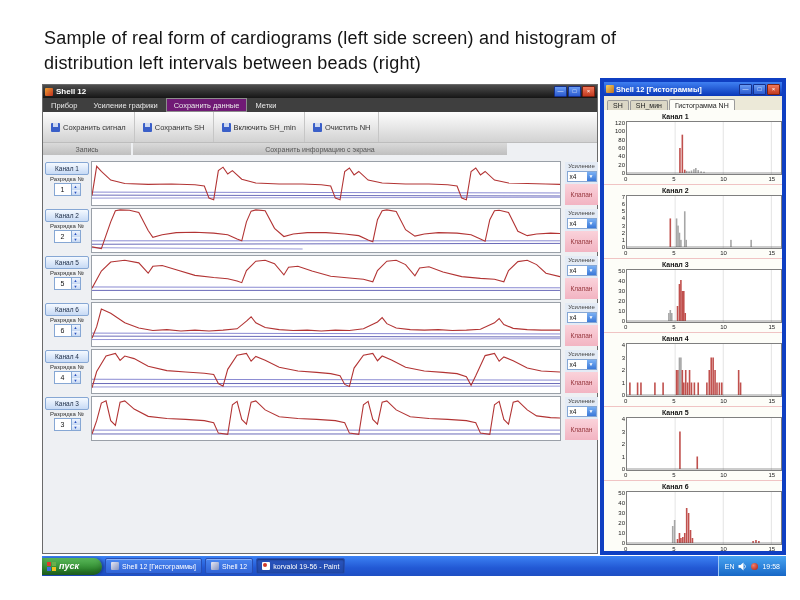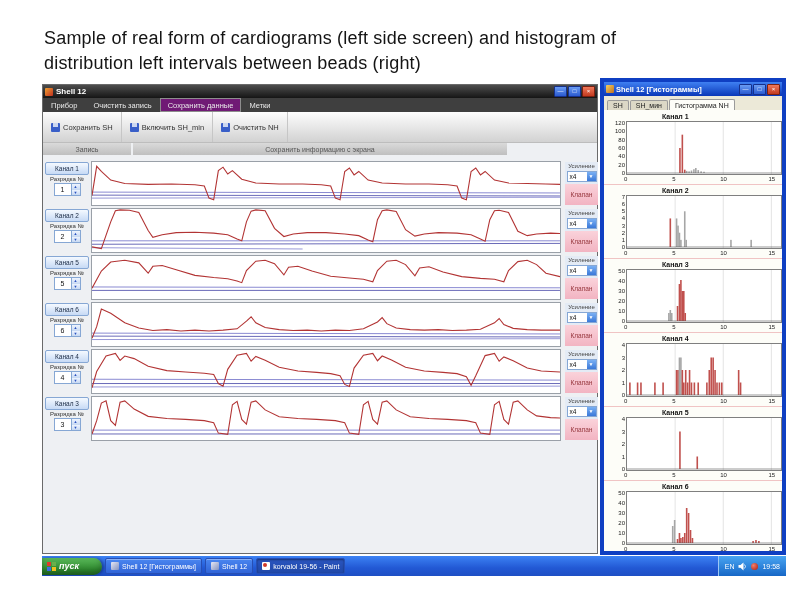--- a/index.html
+++ b/index.html
@@ -92,25 +92,29 @@
       <span class="lw-icon"></span>
       <span class="lw-title">Shell 12</span>
       <span class="winbtns">
         <span class="wb">—</span>
         <span class="wb">□</span>
         <span class="wb close">×</span>
       </span>
     </div>
     <div class="lw-menubar" id="lw-menu">
         <span class="mi">Прибор</span>
-        <span class="mi">Очистить запись</span>
+        <span class="mi">Усиление графики</span>
         <span class="mi act">Сохранить данные</span>
         <span class="mi">Метки</span>
       </div>
     <div class="lw-ribbon" id="lw-ribbon">
+        <div class="tbtn">
+          <span class="disk"></span>
+          <span>Сохранить сигнал</span>
+        </div>
         <div class="tbtn">
           <span class="disk"></span>
           <span>Сохранить SH</span>
         </div>
         <div class="tbtn">
           <span class="disk"></span>
           <span>Включить SH_min</span>
         </div>
         <div class="tbtn">
           <span class="disk"></span>

